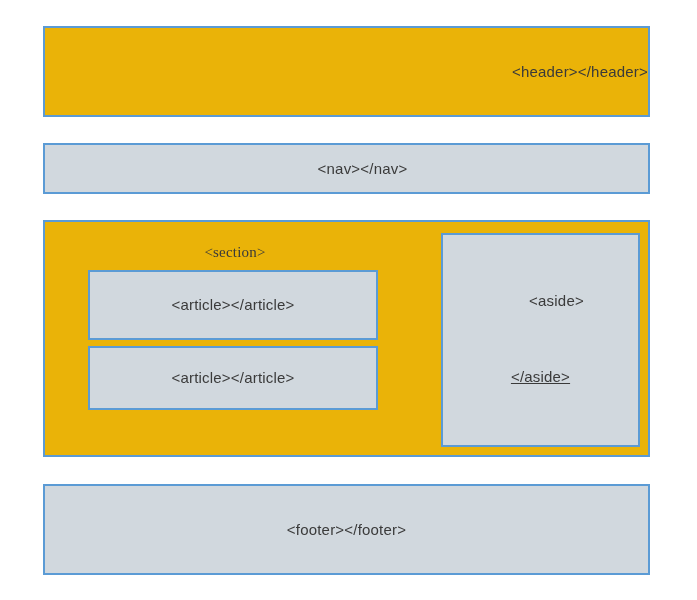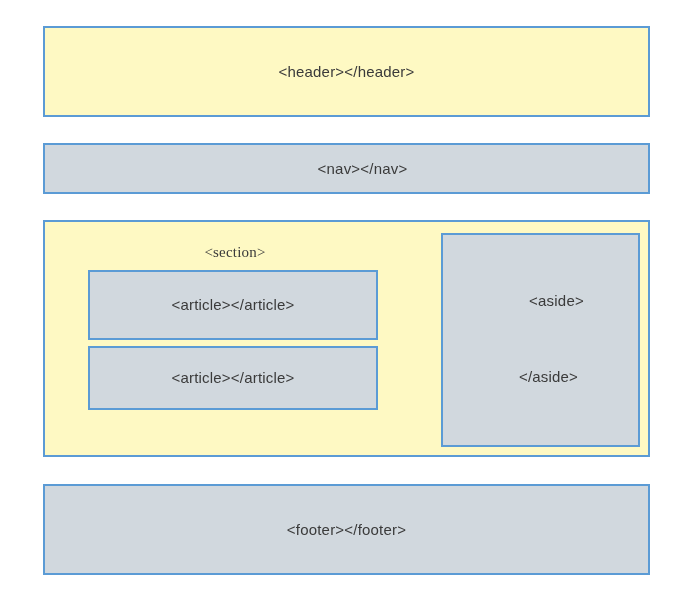--- a/index.html
+++ b/index.html
@@ -26,21 +26,22 @@
   .box {
     position: absolute;
     box-sizing: border-box;
     border: 2px solid #5b9bd5;
     display: flex;
     align-items: center;
     justify-content: center;
   }
 
   .box-light {
-    background: #fef9c3;
+    background: #eab308;
+    justify-content: flex-end;
   }
 
   .box-gray {
     background: #d1d8de;
   }
 
   .tag-label {
     font-size: 15px;
     color: #3a3a3a;
     letter-spacing: 0.2px;
@@ -117,24 +118,25 @@
   #aside-open-label {
     position: absolute;
     left: 16px;
     top: 57px;
     width: 100%;
     text-align: center;
   }
 
   #aside-close-label {
     position: absolute;
-    left: 8px;
+    left: 0;
     top: 133px;
     width: 100%;
     text-align: center;
+    text-decoration: underline;
   }
 
   
   #footer-box {
     left: 43px;
     top: 484px;
     width: 607px;
     height: 91px;
   }
 </style>

